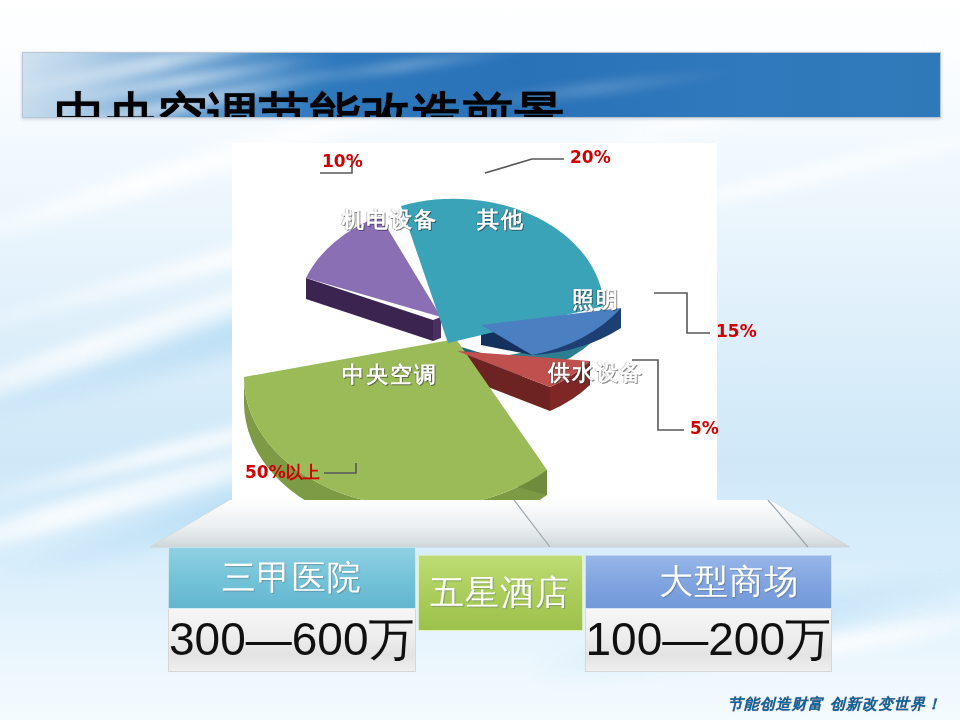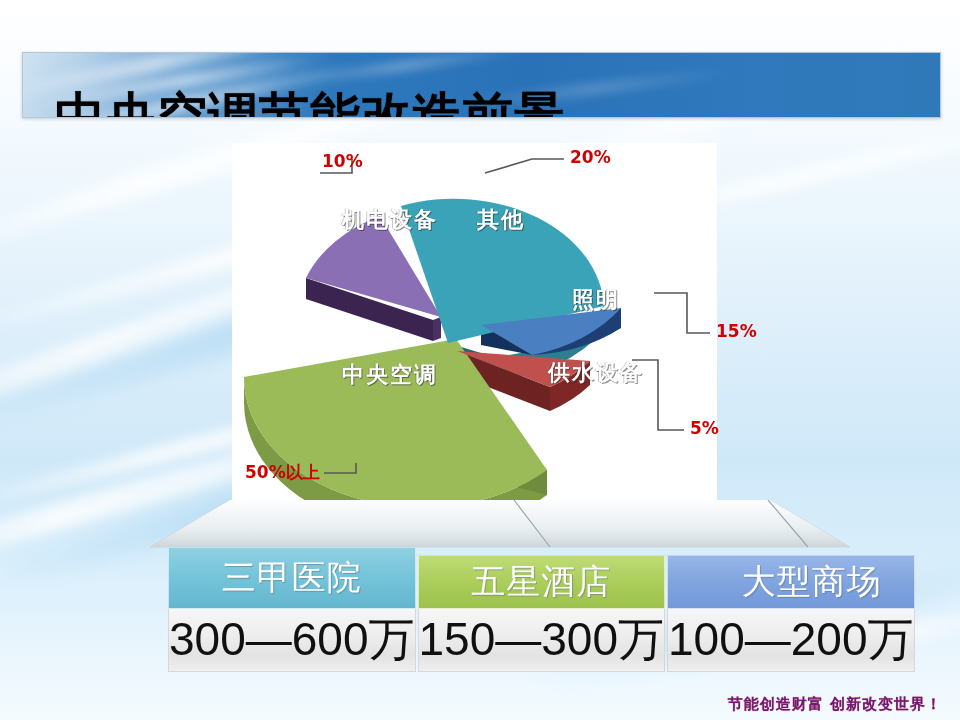--- a/index.html
+++ b/index.html
@@ -105,23 +105,23 @@
     border:1px solid #d7d7d7;border-top:none;
     box-sizing:border-box;
     color:#101010;
     font-family:"Liberation Sans","DejaVu Sans",sans-serif;
     font-size:46px;letter-spacing:0px;white-space:nowrap;
   }
 
   
   .footer-slogan{
     position:absolute;right:18px;bottom:6px;
-    color:#701a75;
+    color:#0369a1;
     font-family:"DejaVu Sans","Liberation Sans",sans-serif;
-    font-size:15px;font-weight:bold;
+    font-size:15px;font-weight:bold;font-style:italic;
     letter-spacing:1px;white-space:nowrap;
     text-shadow:0 0 1px rgba(180,0,0,.6);
   }
 </style>
 </head>
 <body>
 
 <div id="stage">
 
   <div class="bg-base"></div>
@@ -240,21 +240,20 @@
       <line x1="618" y1="0" x2="658" y2="47" stroke="#9aa7ae" stroke-width="1.2"></line>
     </svg>
 
     <div class="table-grid">
       <div class="tcol">
         <div class="thead" style="background:linear-gradient(180deg,#8fd0e2 0%,#72c2d8 55%,#64b6cf 100%);">三甲医院</div>
         <div class="tcell">300—600万</div>
       </div>
       <div class="tcol">
         <div class="thead" style="background:linear-gradient(180deg,#bedc74 0%,#aacc5a 55%,#9dc24c 100%);">五星酒店</div>
-        <div class="tcell">150—300万</div>
       </div>
       <div class="tcol">
         <div class="thead" style="background:linear-gradient(180deg,#97b6e8 0%,#7fa3df 55%,#7399d9 100%);padding-left:42px;">大型商场</div>
         <div class="tcell">100—200万</div>
       </div>
     </div>
   </div>
 
   <div class="footer-slogan">节能创造财富 创新改变世界！</div>
 

